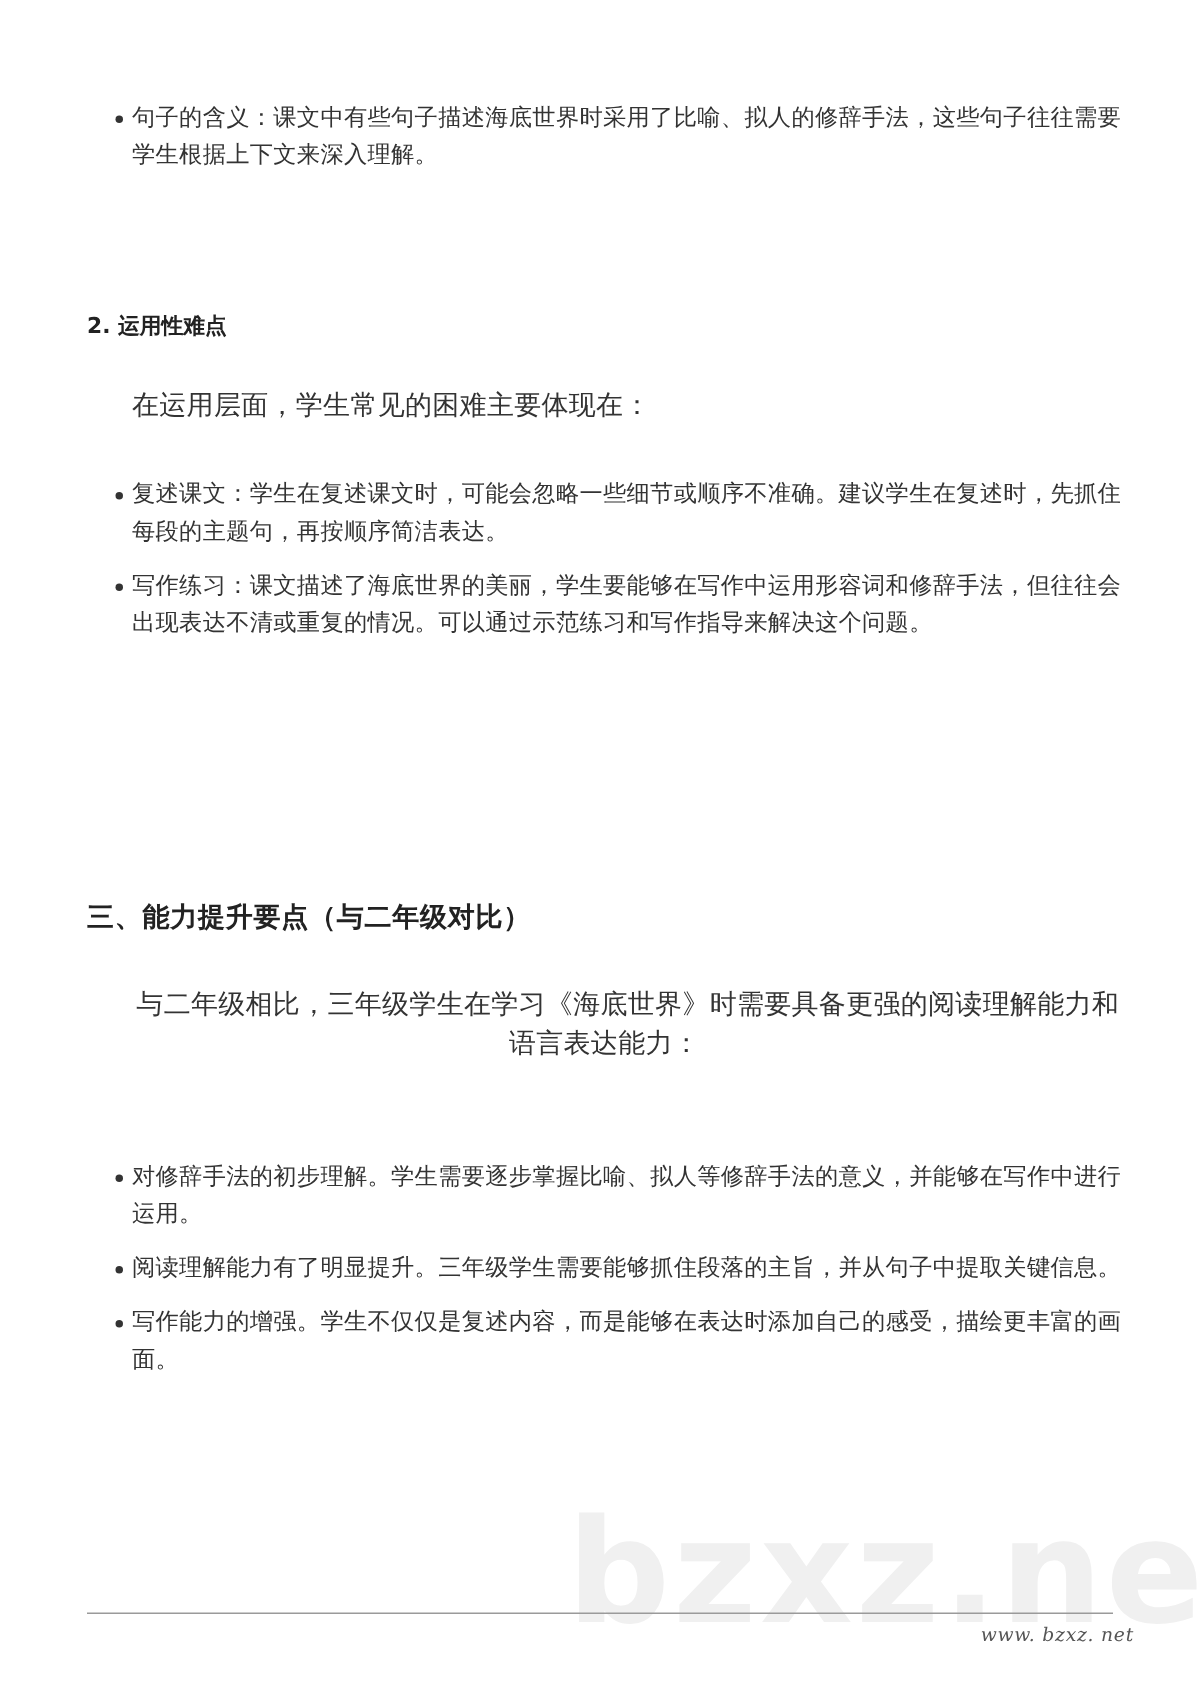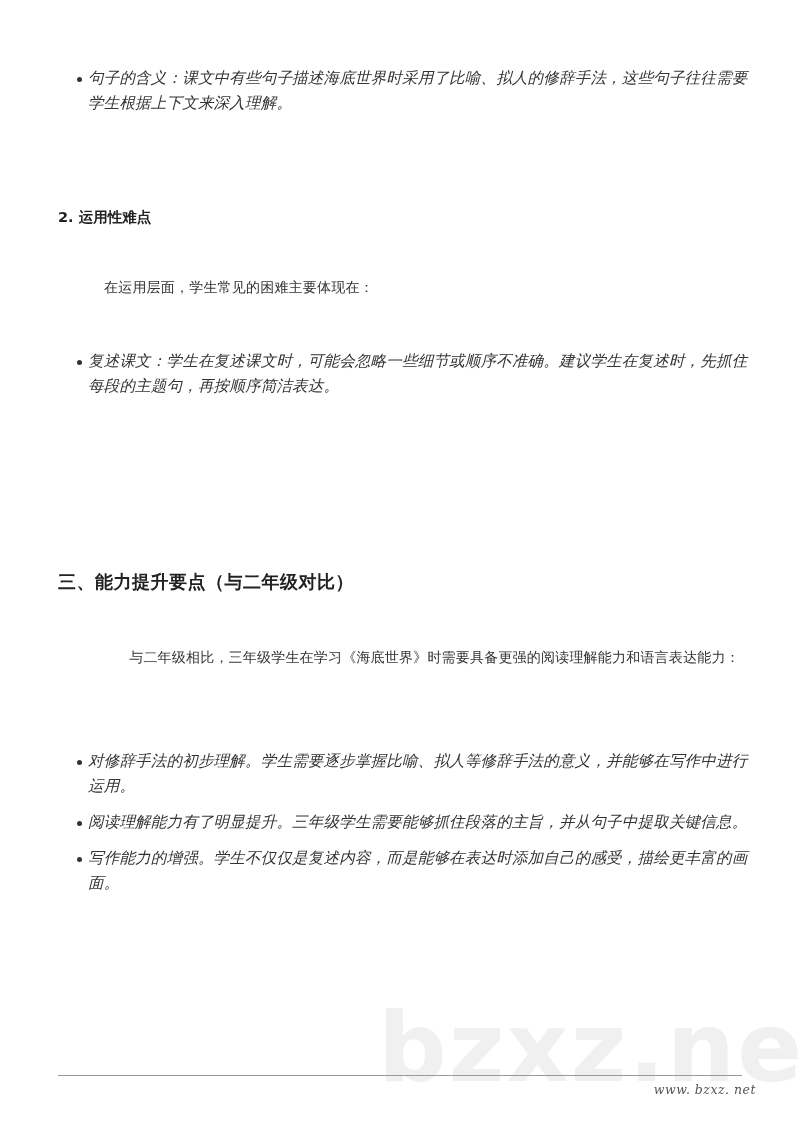--- a/index.html
+++ b/index.html
@@ -25,21 +25,20 @@
       margin: 0;
       padding: 0;
     }
     .bullet-item {
       position: relative;
       padding-left: 30px;
       font-size: 15.5px;
       line-height: 25px;
       margin-bottom: 11px;
       letter-spacing: 0.2px;
-      font-style: italic;
     }
     .bullet-dot {
       position: absolute;
       left: 19px;
       top: 11px;
       width: 5px;
       height: 5px;
       border-radius: 50%;
       background: #333;
     }
@@ -54,23 +53,23 @@
     .heading {
       font-family: "DejaVu Sans", "Liberation Sans", sans-serif;
       font-weight: bold;
       font-size: 18px;
       color: #222;
       margin: 0;
       position: absolute;
       letter-spacing: 0.5px;
     }
     .para {
-      font-size: 14px;
+      font-size: 18px;
       line-height: 26px;
-      margin: 16px;
+      margin: 0;
       position: absolute;
       letter-spacing: 0.2px;
     }
     .block { position: absolute; left: 58px; width: 690px; }
     .watermark {
       position: absolute;
       left: 378px;
       top: 1000px;
       font-family: "DejaVu Sans", "Liberation Sans", sans-serif;
       font-weight: bold;
@@ -117,20 +116,24 @@
   </div>
 
   <h3 class="subheading fg" style="left:58px; top:147px;">2. 运用性难点</h3>
   <p class="para fg" style="left:88px; top:178px; width:660px;">在运用层面，学生常见的困难主要体现在：</p>
   <div class="block fg" style="top:211px;">
     <ul class="bullet-list">
       <li class="bullet-item">
         <span class="bullet-dot"></span>
         <span>复述课文：学生在复述课文时，可能会忽略一些细节或顺序不准确。建议学生在复述时，先抓住每段的主题句，再按顺序简洁表达。</span>
       </li>
+      <li class="bullet-item">
+        <span class="bullet-dot"></span>
+        <span>写作练习：课文描述了海底世界的美丽，学生要能够在写作中运用形容词和修辞手法，但往往会出现表达不清或重复的情况。可以通过示范练习和写作指导来解决这个问题。</span>
+      </li>
     </ul>
   </div>
 
   <h2 class="heading fg" style="left:58px; top:371px;">三、能力提升要点（与二年级对比）</h2>
   <p class="para fg" style="left:58px; top:405px; width:690px; text-indent:31px;text-align:center;">与二年级相比，三年级学生在学习《海底世界》时需要具备更强的阅读理解能力和语言表达能力：</p>
   <div class="block fg" style="top:468px;">
     <ul class="bullet-list">
       <li class="bullet-item">
         <span class="bullet-dot"></span>
         <span>对修辞手法的初步理解。学生需要逐步掌握比喻、拟人等修辞手法的意义，并能够在写作中进行运用。</span>

